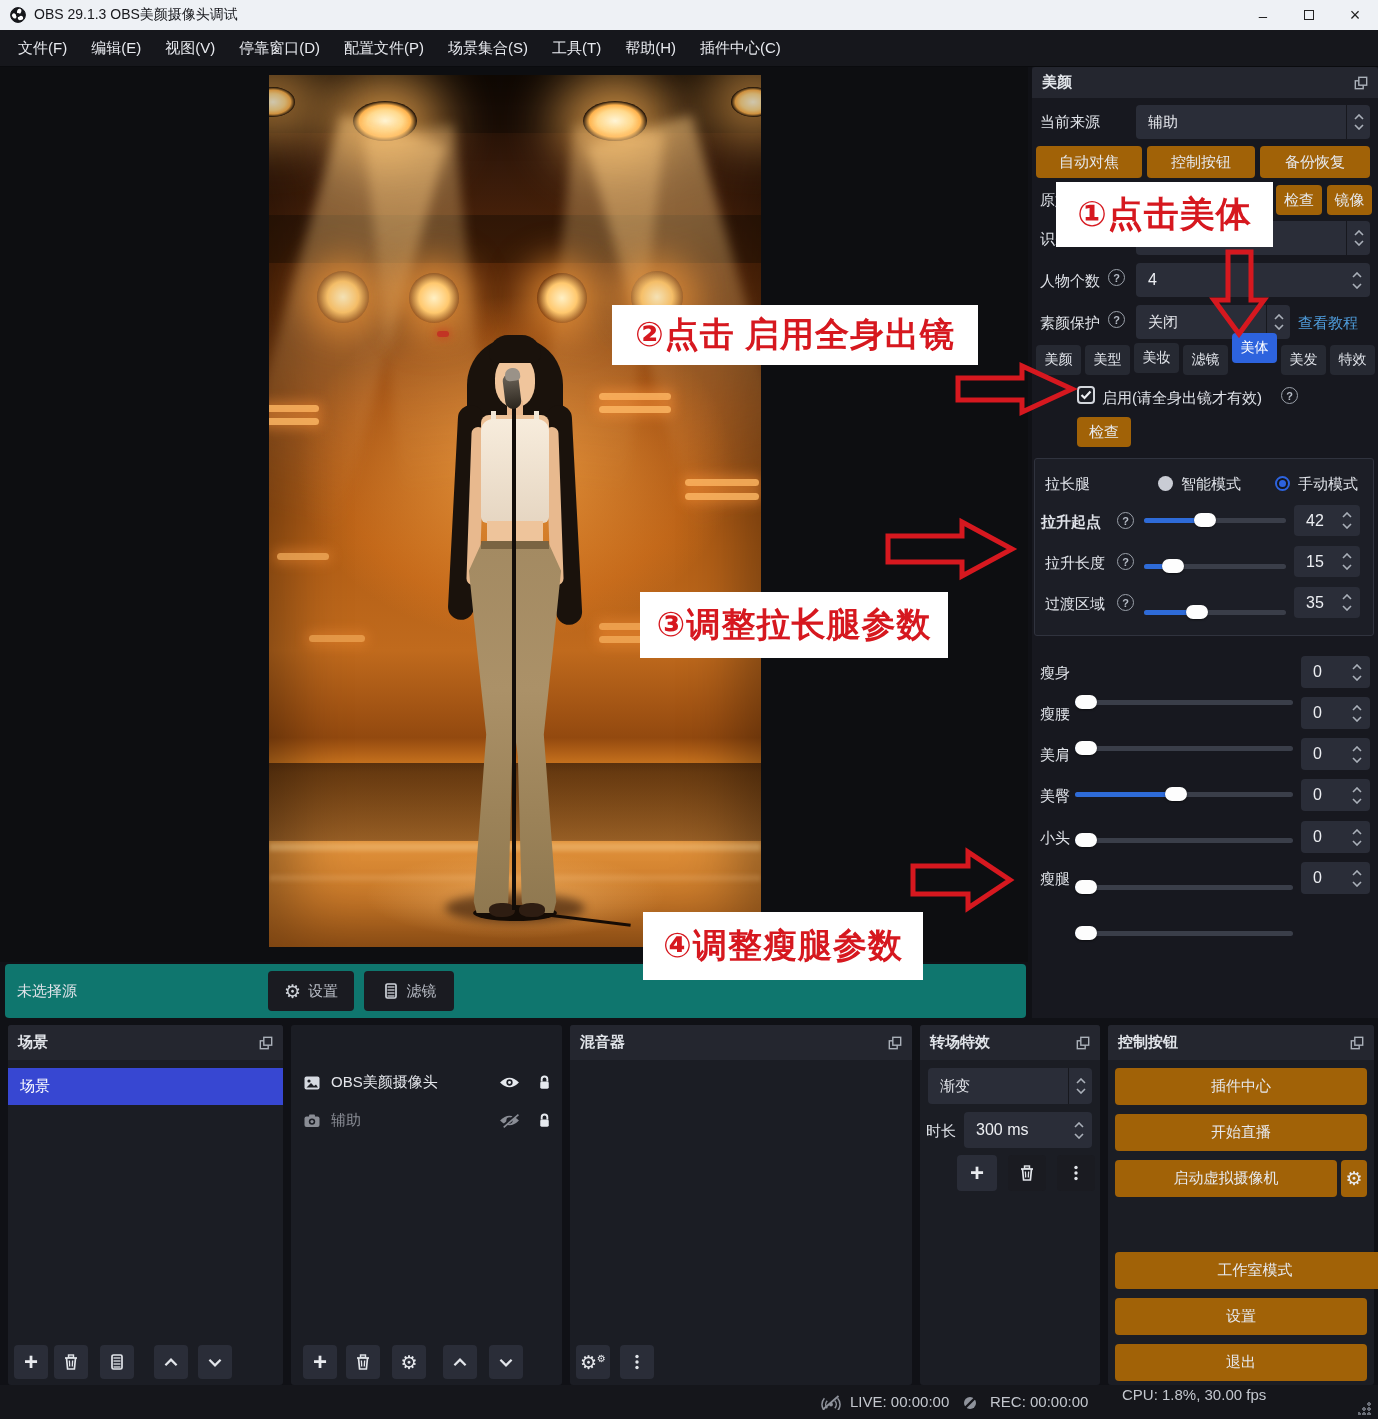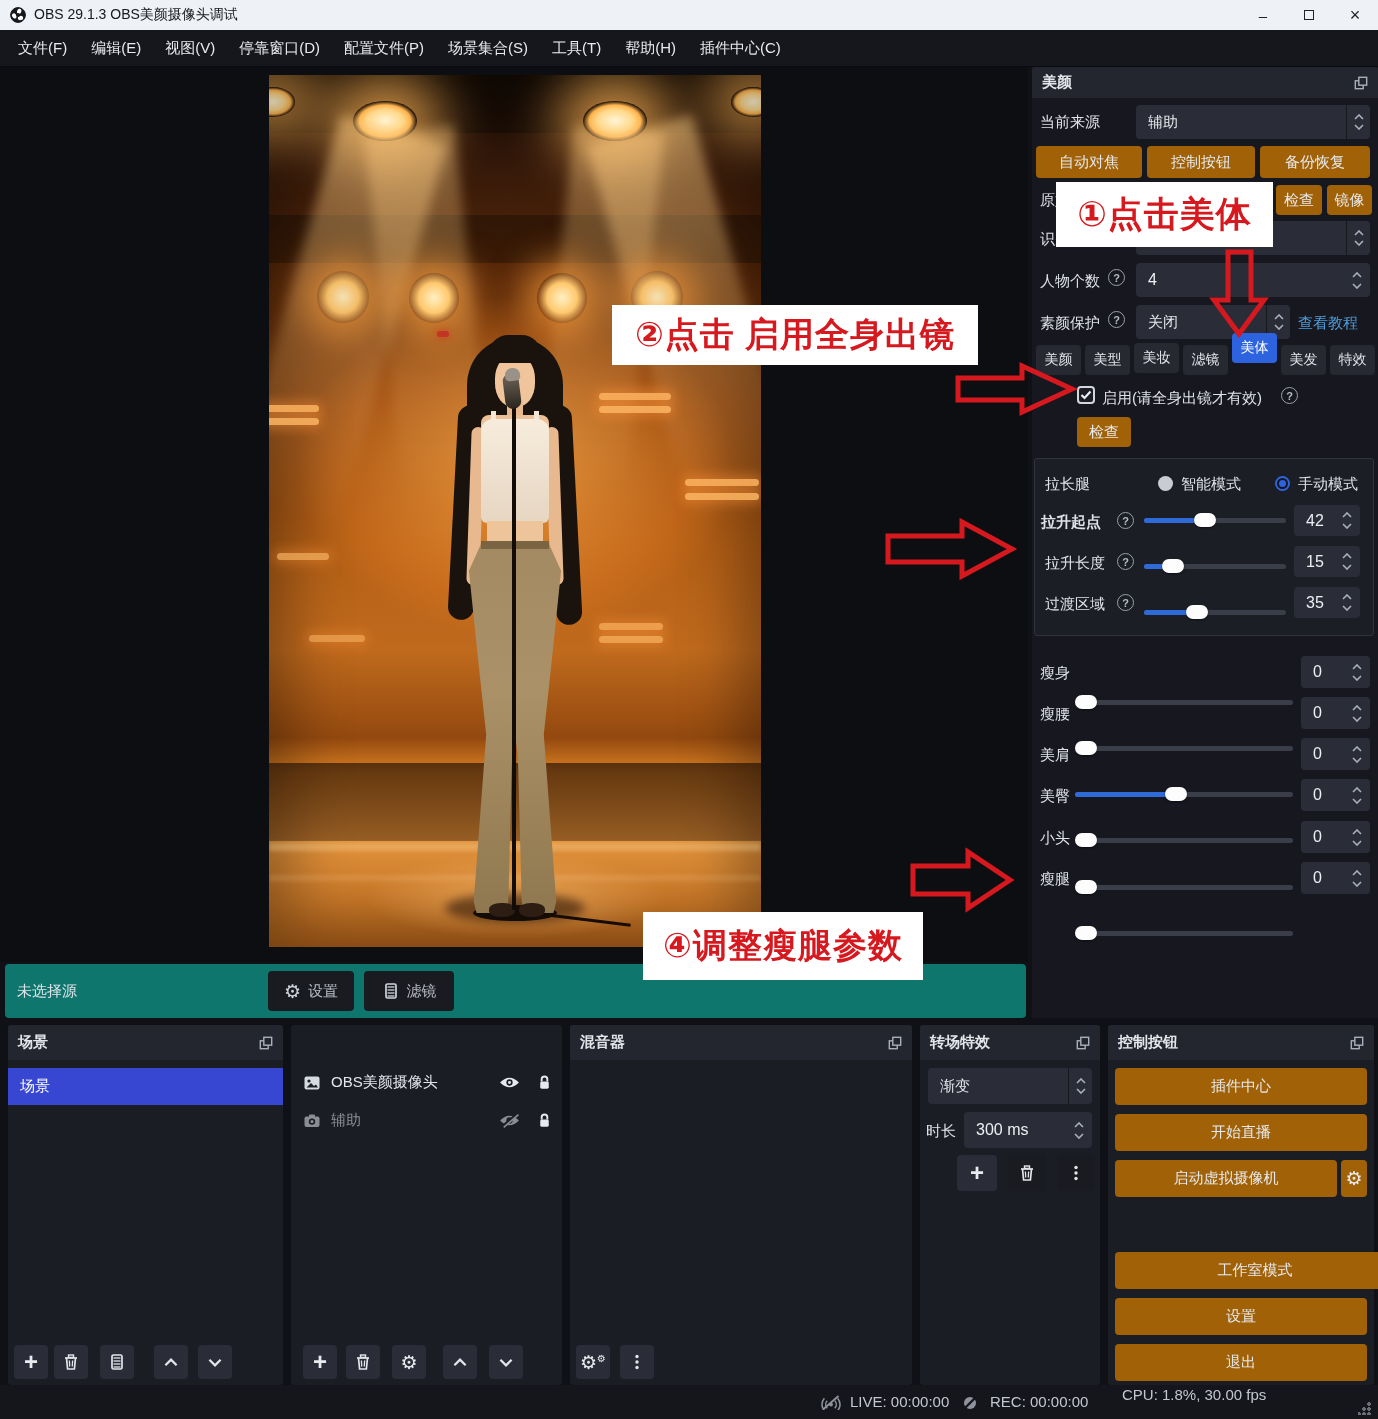--- a/index.html
+++ b/index.html
@@ -711,20 +711,21 @@
         radial-gradient(circle 2px at 11px 3px,#6a6e77 98%,transparent),
         radial-gradient(circle 2px at 11px 8px,#6a6e77 98%,transparent),
         radial-gradient(circle 2px at 6px 8px,#6a6e77 98%,transparent),
         radial-gradient(circle 2px at 11px 13px,#6a6e77 98%,transparent),
         radial-gradient(circle 2px at 6px 13px,#6a6e77 98%,transparent),
         radial-gradient(circle 2px at 1px 13px,#6a6e77 98%,transparent);"></span>
   </div>
 
   <div class="callout" style="left:1056px;top:182px;width:217px;height:65px;font-size:35px;">①点击美体</div>
   <div class="callout" style="left:612px;top:305px;width:366px;height:60px;font-size:34px;">②点击 启用全身出镜</div>
+  <div class="callout" style="left:640px;top:592px;width:308px;height:66px;font-size:34px;">③调整拉长腿参数</div>
   <div class="callout" style="left:643px;top:912px;width:280px;height:68px;font-size:34px;">④调整瘦腿参数</div>
 
   <svg class="overlay" width="1378" height="1419">
     <polygon points="1228,252 1251,252 1251,300 1264,300 1239,334 1214,300 1228,300" fill="none" stroke="#d6181f" stroke-width="5"></polygon>
     <polygon points="958,378 1022,378 1022,366 1072,389 1022,412 1022,400 958,400" fill="none" stroke="#d6181f" stroke-width="5"></polygon>
     <polygon points="888,536 962,536 962,522 1012,549 962,576 962,562 888,562" fill="none" stroke="#d6181f" stroke-width="5"></polygon>
     <polygon points="913,866 968,866 968,852 1010,880 968,908 968,894 913,894" fill="none" stroke="#d6181f" stroke-width="5"></polygon>
   </svg>
 
 </div>

